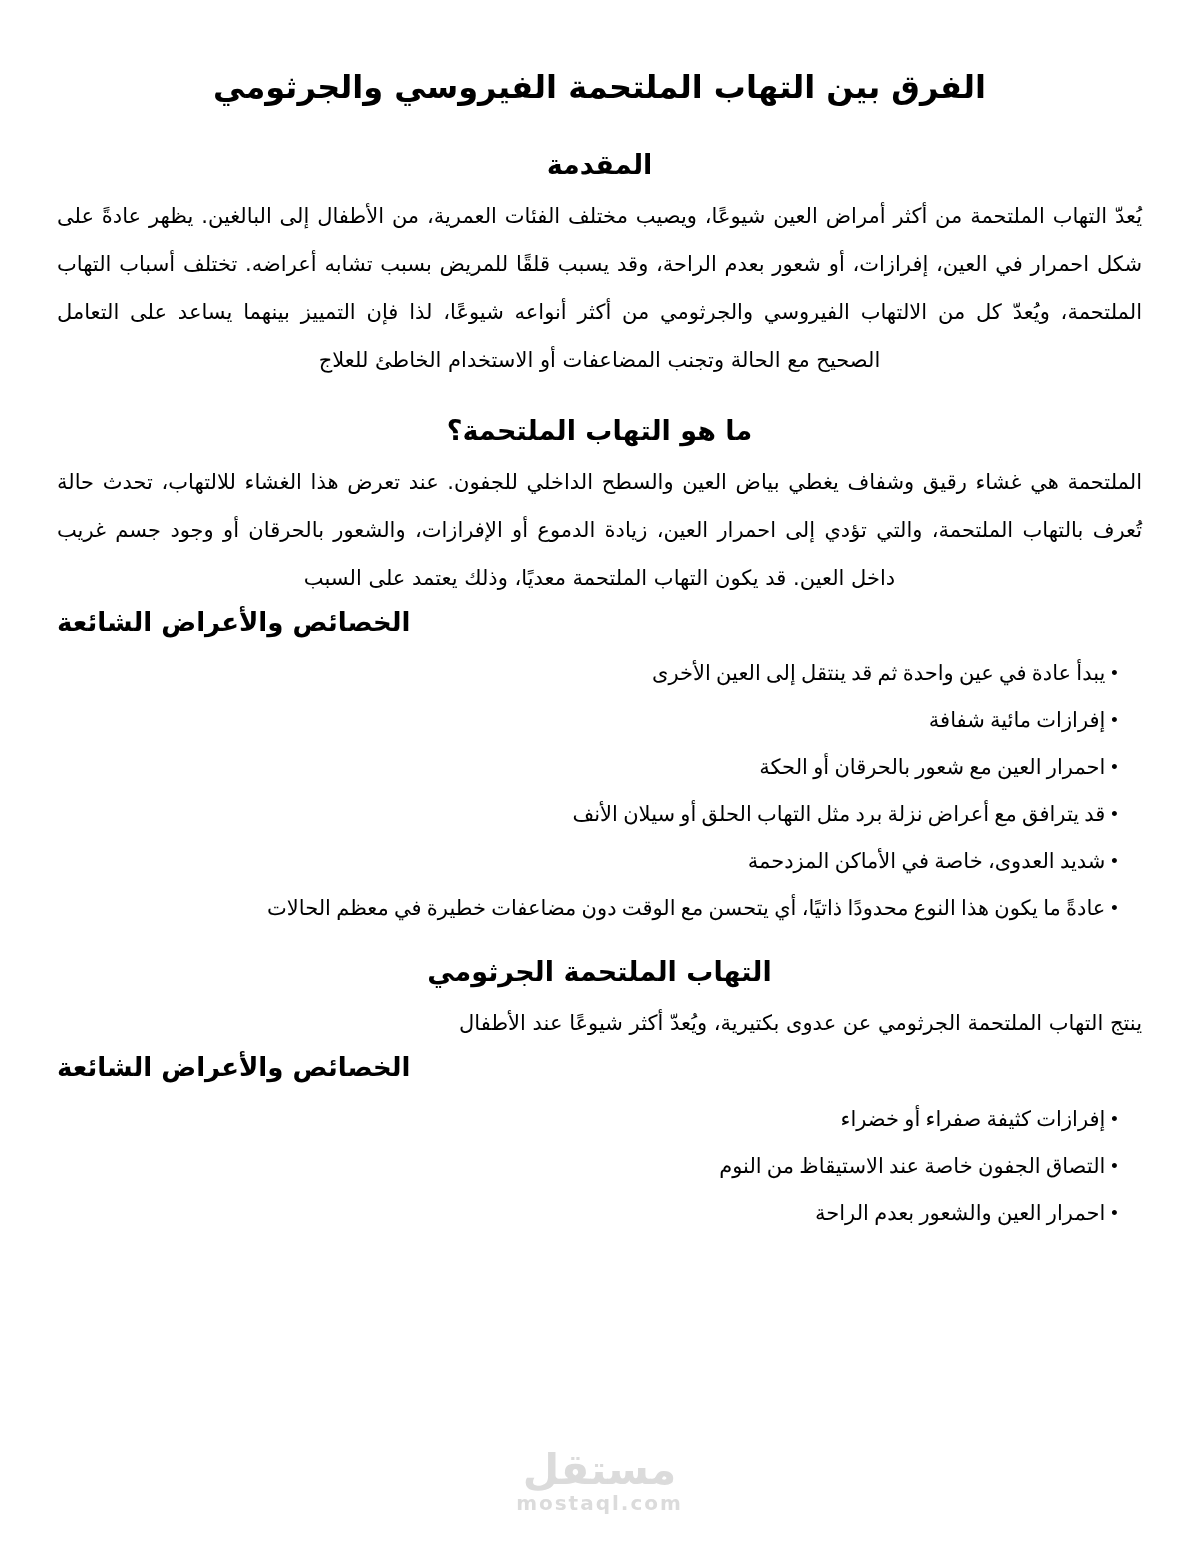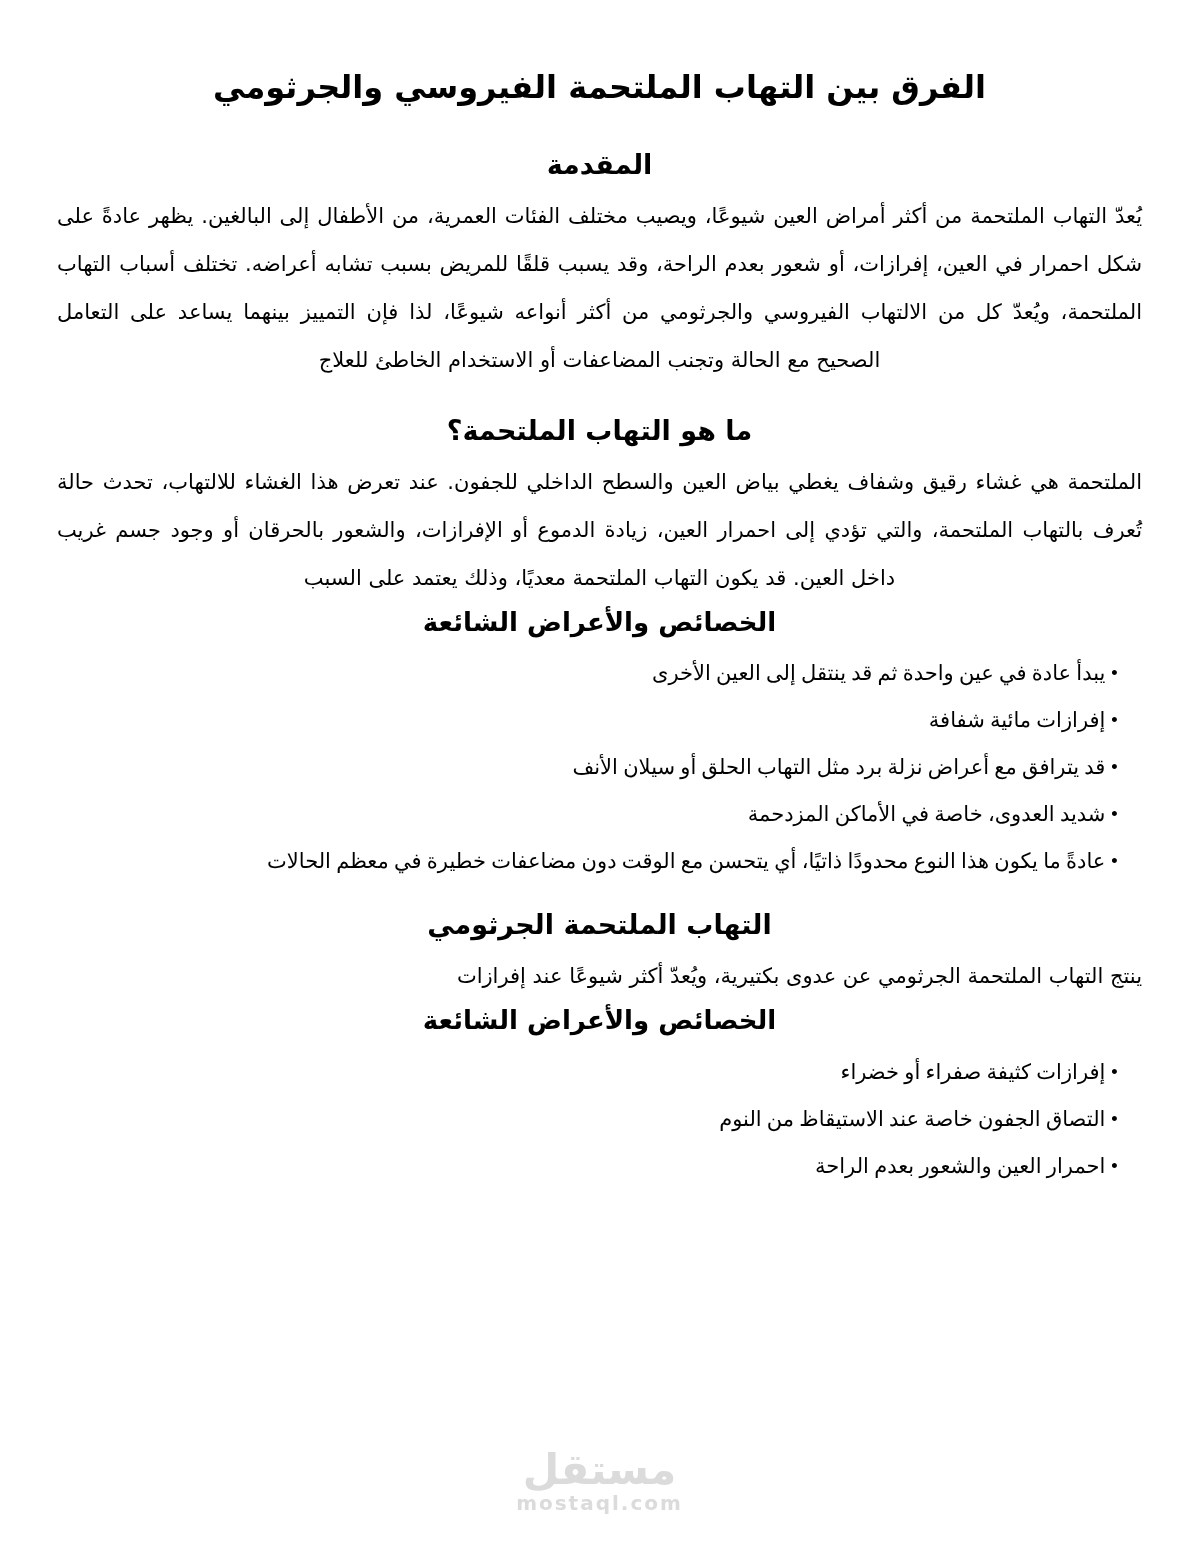--- a/index.html
+++ b/index.html
@@ -46,21 +46,21 @@
   }
   .para.single {
     text-align: right;
     text-align-last: auto;
   }
   .para.shift {
     text-align-last: center;
   }
   .sub-heading {
     margin: 2px 0 0 0;
-    text-align: center;
+    text-align: left;
     font-size: 26px;
     font-weight: bold;
     line-height: 1.4;
   }
   ul.symptoms {
     list-style: none;
     margin: 10px 0 0 0;
     padding: 0 24px 0 0;
   }
   ul.symptoms li {
@@ -110,29 +110,30 @@
   <section class="section-definition">
     <h2 class="section-heading">ما هو التهاب الملتحمة؟</h2>
     <p class="para shift">الملتحمة هي غشاء رقيق وشفاف يغطي بياض العين والسطح الداخلي للجفون. عند تعرض هذا الغشاء للالتهاب، تحدث حالة تُعرف بالتهاب الملتحمة، والتي تؤدي إلى احمرار العين، زيادة الدموع أو الإفرازات، والشعور بالحرقان أو وجود جسم غريب داخل العين. قد يكون التهاب الملتحمة معديًا، وذلك يعتمد على السبب</p>
   </section>
 
   <section class="section-viral">
     <h3 class="sub-heading">الخصائص والأعراض الشائعة</h3>
     <ul class="symptoms">
       <li>يبدأ عادة في عين واحدة ثم قد ينتقل إلى العين الأخرى</li>
       <li>إفرازات مائية شفافة</li>
+      <li>احمرار العين مع شعور بالحرقان أو الحكة</li>
       <li>قد يترافق مع أعراض نزلة برد مثل التهاب الحلق أو سيلان الأنف</li>
       <li>شديد العدوى، خاصة في الأماكن المزدحمة</li>
       <li>عادةً ما يكون هذا النوع محدودًا ذاتيًا، أي يتحسن مع الوقت دون مضاعفات خطيرة في معظم الحالات</li>
     </ul>
   </section>
 
   <section class="section-bacterial">
     <h2 class="section-heading">التهاب الملتحمة الجرثومي</h2>
-    <p class="para single">ينتج التهاب الملتحمة الجرثومي عن عدوى بكتيرية، ويُعدّ أكثر شيوعًا عند إفرازات</p>
+    <p class="para single">ينتج التهاب الملتحمة الجرثومي عن عدوى بكتيرية، ويُعدّ أكثر شيوعًا عند الأطفال</p>
     <h3 class="sub-heading">الخصائص والأعراض الشائعة</h3>
     <ul class="symptoms">
       <li>إفرازات كثيفة صفراء أو خضراء</li>
       <li>التصاق الجفون خاصة عند الاستيقاظ من النوم</li>
       <li>احمرار العين والشعور بعدم الراحة</li>
     </ul>
   </section>
 
 </div>
 

